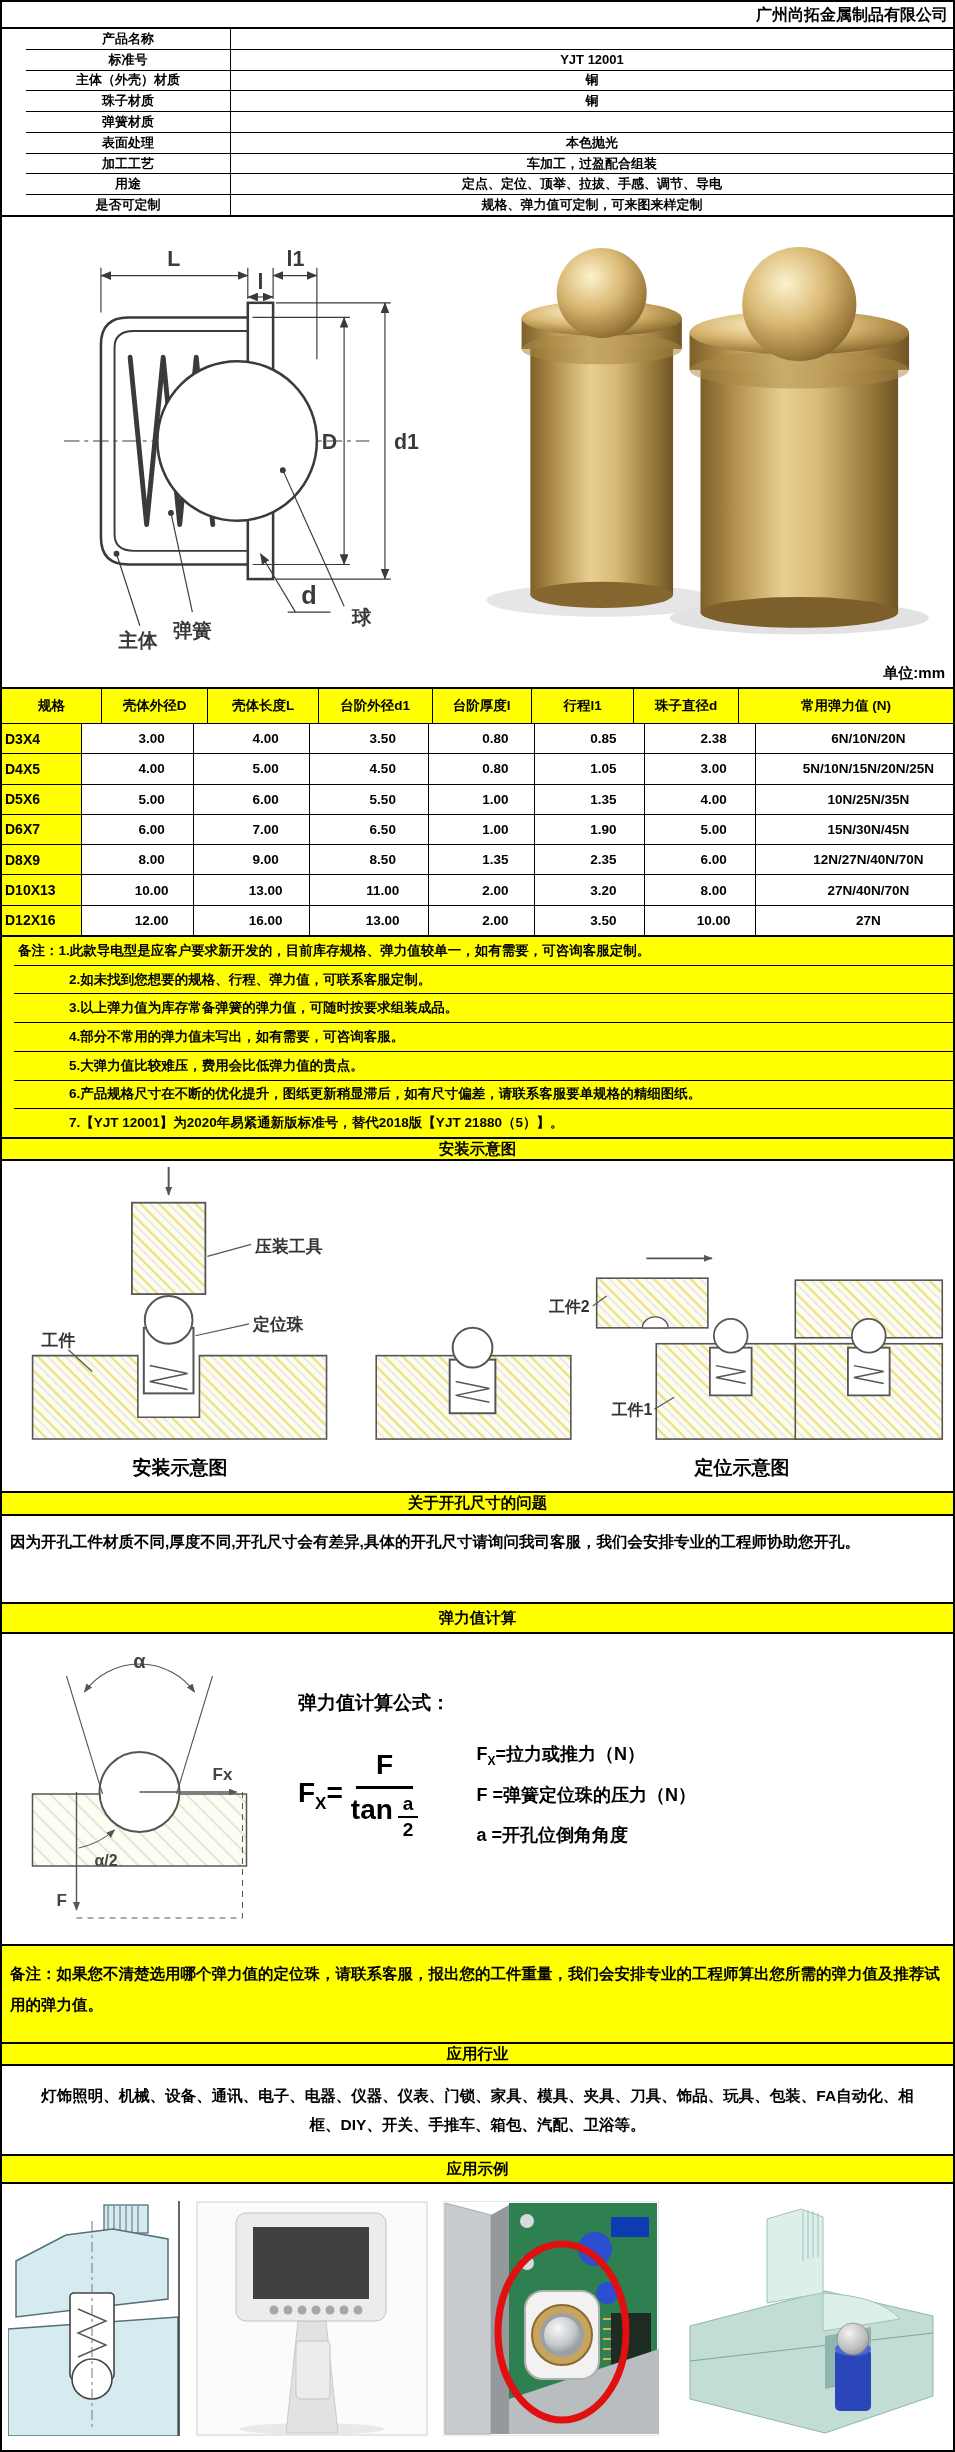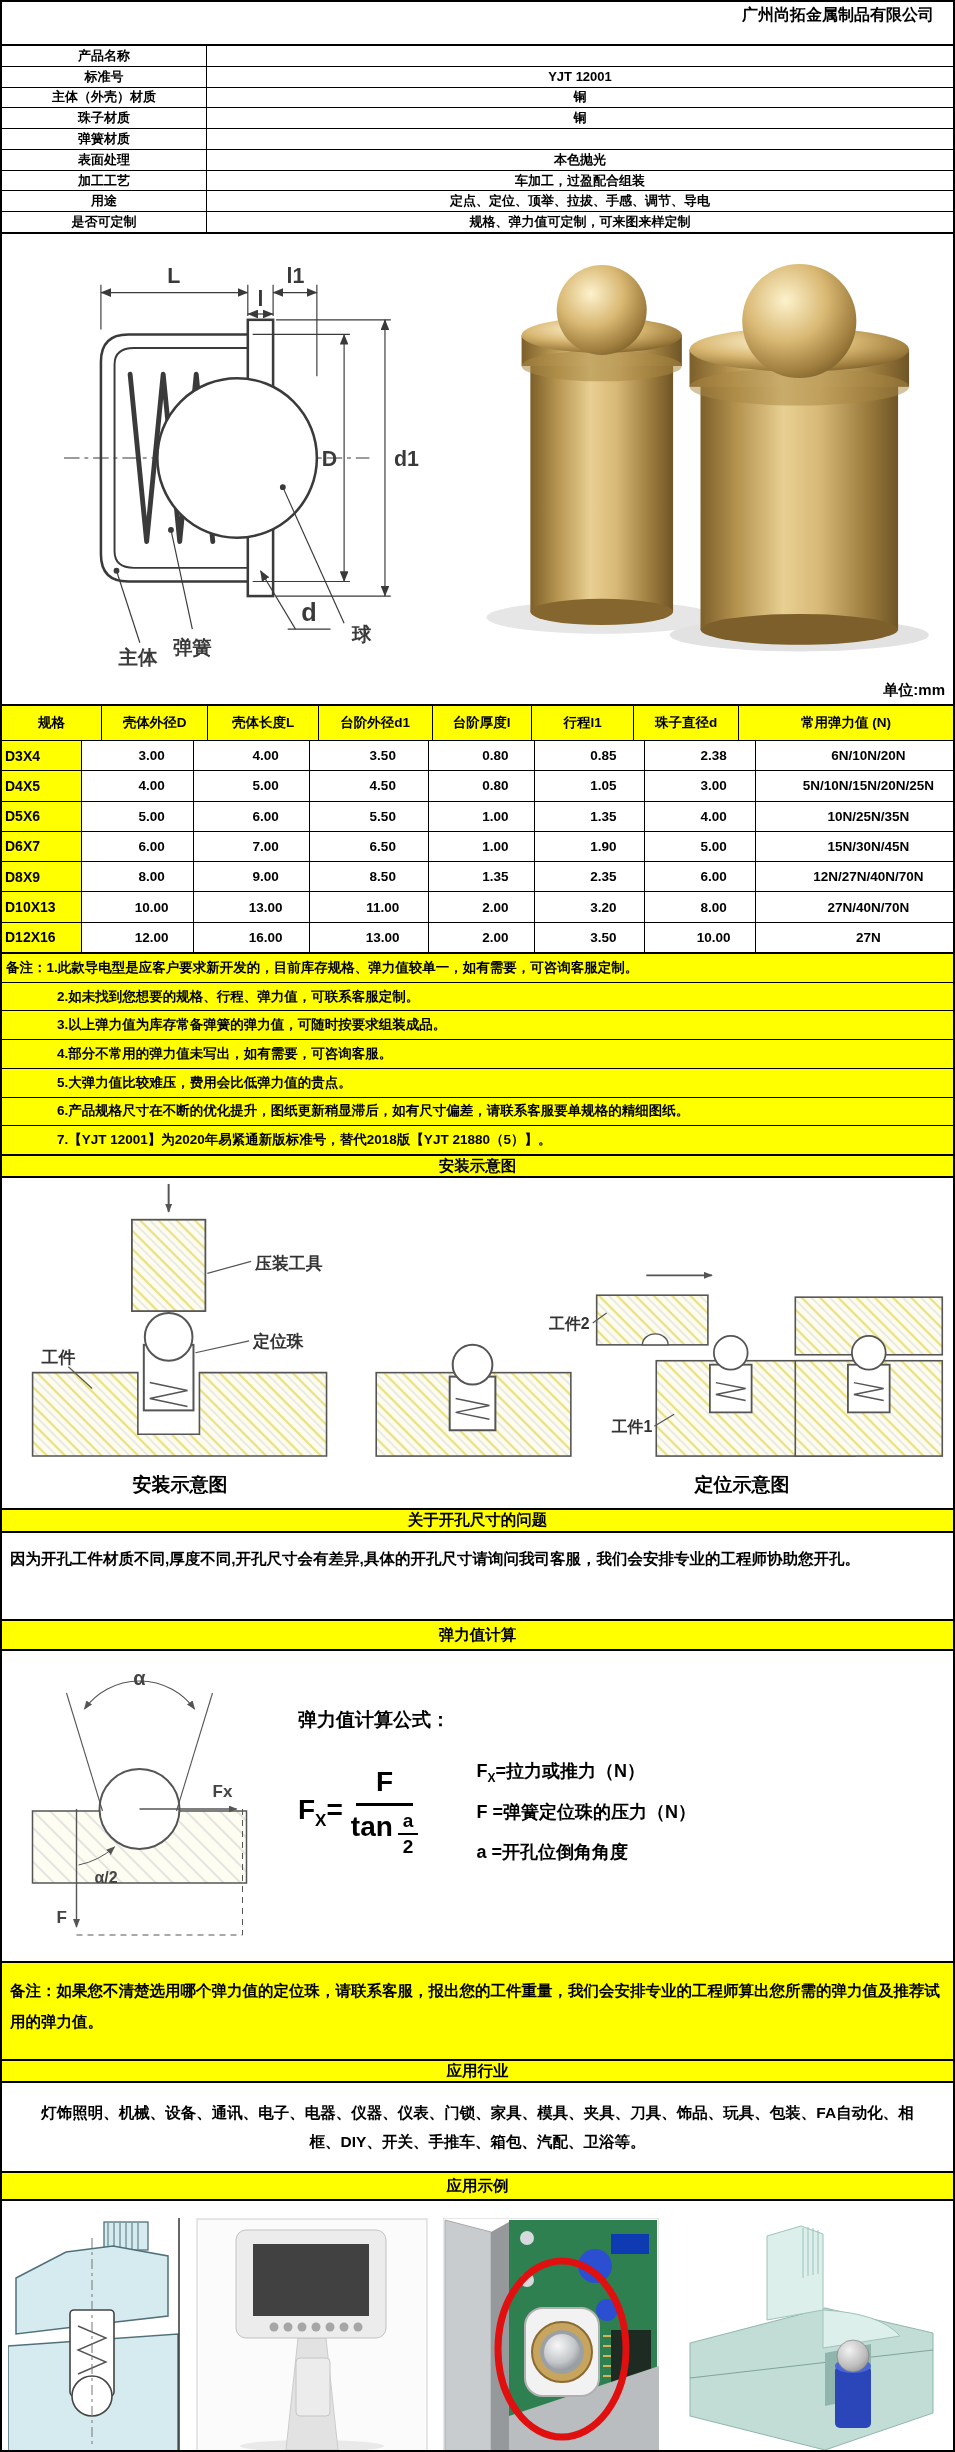--- a/index.html
+++ b/index.html
@@ -6,25 +6,25 @@
   html,body { background:#fff; }
   body {
     width: 955px;
     font-family: "Liberation Sans", "DejaVu Sans", sans-serif;
     font-weight: 700;
     color: #000;
   }
   .page { width:955px; height:2452px; border:2px solid #000; overflow:hidden; background:#fff; }
 
   
-  .company { height:42px; line-height:25px; text-align:right; font-size:16px; padding-right:19px; }
+  .company { height:25px; line-height:25px; text-align:right; font-size:16px; padding-right:5px; }
 
   
   .spec-table { height:190px; border-top:2px solid #000; border-bottom:2px solid #000; display:flex; flex-direction:column; }
-  .spec-row { flex:1; display:flex; border-bottom:1.5px solid #000; }
+  .spec-row { flex:1; display:flex; border-bottom:1.5px solid #000;margin-left:24px; }
   .spec-row:last-child { border-bottom:none; }
   .spec-label { width:205px; border-right:1.5px solid #000; display:flex; align-items:center; justify-content:center; font-size:13px; }
   .spec-value { flex:1; display:flex; align-items:center; justify-content:center; font-size:13px; }
   .spec-value.big { font-size:15px; }
 
   
   .diagram-area { height:470px; position:relative; }
   .tech-drawing { position:absolute; left:38px; top:8px; width:402px; height:428px; }
   .product-photo { position:absolute; left:468px; top:18px; width:472px; height:408px; }
   .unit-note { position:absolute; right:8px; bottom:4px; font-size:15px; }
@@ -33,21 +33,21 @@
   .size-table { height:250px; border-top:2px solid #000; border-bottom:2px solid #000; display:flex; flex-direction:column; }
   .size-hrow { height:34px; display:flex; background:#FFFF00; }
   .size-row { flex:1; display:flex; border-top:1.5px solid #000;gap:28px; }
   .sc { display:flex; align-items:center; justify-content:center; border-right:1.5px solid #000; font-size:13.5px; text-align:center; }
   .sc:last-child { border-right:none; }
   .size-row .sc:first-child { background:#FFFF00; justify-content:flex-start; padding-left:3px; font-size:14px; }
   .size-hrow .sc { font-size:13.5px; }
   .w0{width:10.5%}.w1{width:11.2%}.w2{width:11.6%}.w3{width:12%}.w4{width:10.4%}.w5{width:10.8%}.w6{width:11%}.w7{width:22.5%}
 
   
-  .notes { height:200px; display:flex; flex-direction:column; background:#FFFF00; }
+  .notes { height:200px; display:flex; flex-direction:column; background:#FFFF00;padding-left:12px; }
   .note-line { flex:1; display:flex; align-items:center; border-bottom:1.5px solid #000; font-size:13.5px; padding-left:4px; }
   .note-line:last-child { border-bottom:none; }
   .note-line.indent { padding-left:55px; }
 
   
   .band { background:#FFFF00; border-top:2px solid #000; border-bottom:2px solid #000; display:flex; align-items:center; justify-content:center; font-size:15.5px; }
 
   
   .install-box { height:330px; position:relative; background:#fff; }
   .install-svg { position:absolute; left:0; top:0; width:951px; height:288px; }

